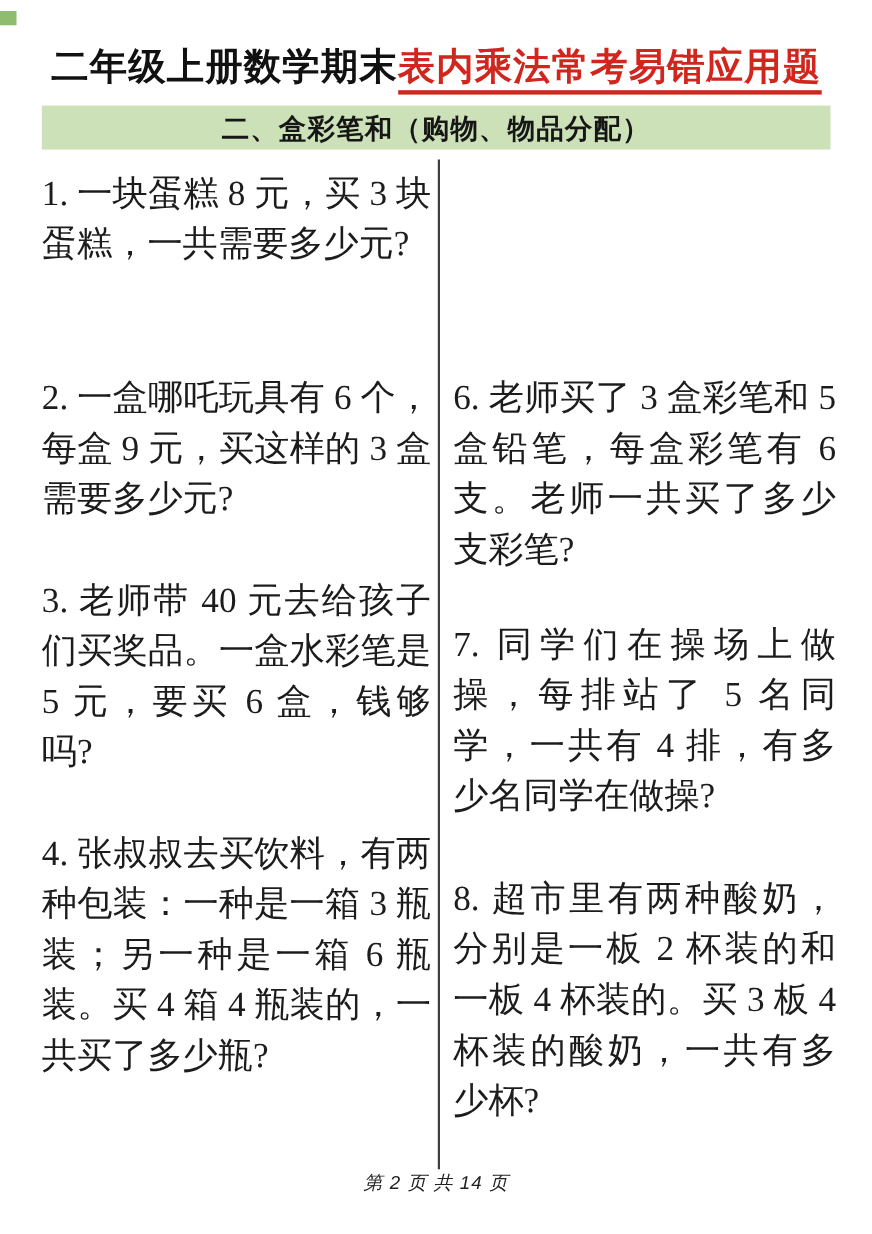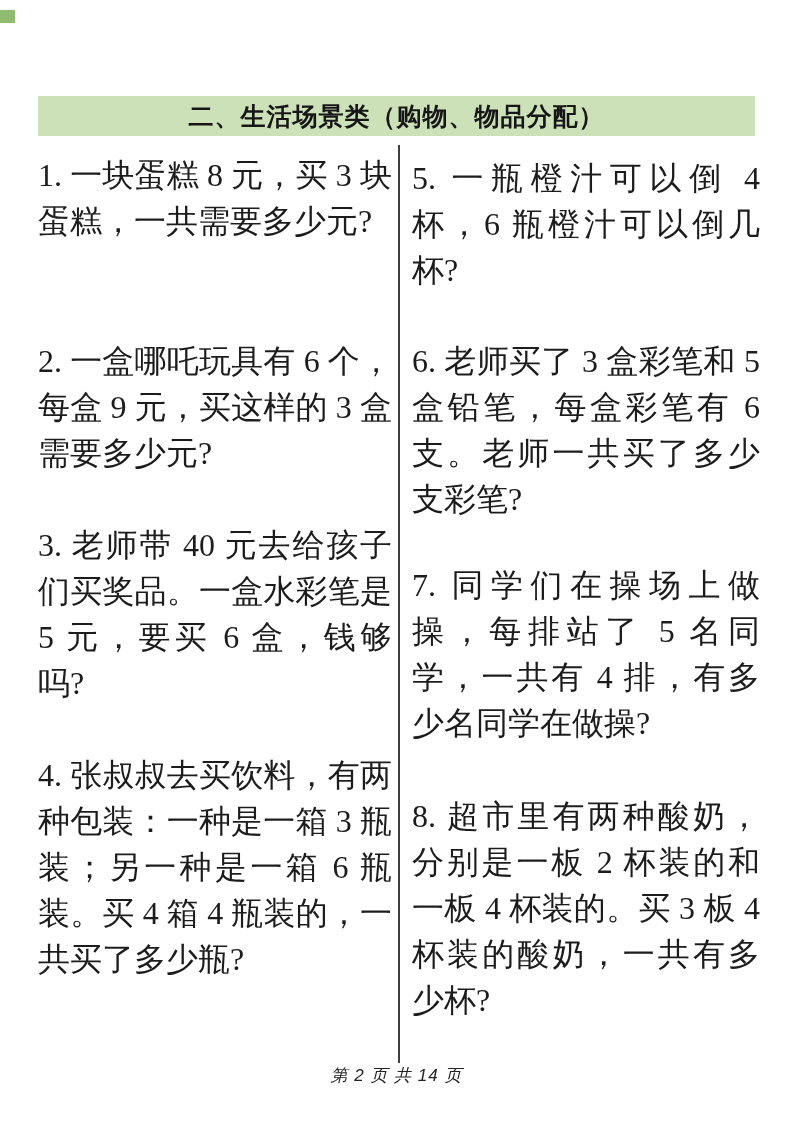--- a/index.html
+++ b/index.html
@@ -93,43 +93,41 @@
     font-style: italic;
   }
 </style>
 </head>
 <body>
 
 <div class="page">
 
   <div class="corner-mark"></div>
 
+  <h1 class="title"><span class="t-black">二年级上册数学期末</span><span class="t-red">表内乘法常考易错应用题</span></h1>
 
   <div class="banner">
-    <span>二、生活场景类（购物、物品分配）</span>
+    <span>二、盒彩笔和（购物、物品分配）</span>
   </div>
 
   <div class="divider"></div>
 
   <div class="problem p1">
     <span>1. 一块蛋糕 8 元，买 3 块蛋糕，一共需要多少元?</span>
   </div>
   <div class="problem p2">
     <span>2. 一盒哪吒玩具有 6 个，每盒 9 元，买这样的 3 盒需要多少元?</span>
   </div>
   <div class="problem p3">
     <span>3. 老师带 40 元去给孩子们买奖品。一盒水彩笔是 5 元，要买 6 盒，钱够吗?</span>
   </div>
   <div class="problem p4">
     <span>4. 张叔叔去买饮料，有两种包装：一种是一箱 3 瓶装；另一种是一箱 6 瓶装。买 4 箱 4 瓶装的，一共买了多少瓶?</span>
   </div>
 
-  <div class="problem p5">
-    <span>5. 一瓶橙汁可以倒 4 杯，6 瓶橙汁可以倒几杯?</span>
-  </div>
   <div class="problem p6">
     <span>6. 老师买了 3 盒彩笔和 5 盒铅笔，每盒彩笔有 6 支。老师一共买了多少支彩笔?</span>
   </div>
   <div class="problem p7">
     <span>7. 同学们在操场上做操，每排站了 5 名同学，一共有 4 排，有多少名同学在做操?</span>
   </div>
   <div class="problem p8">
     <span>8. 超市里有两种酸奶，分别是一板 2 杯装的和一板 4 杯装的。买 3 板 4 杯装的酸奶，一共有多少杯?</span>
   </div>
 

